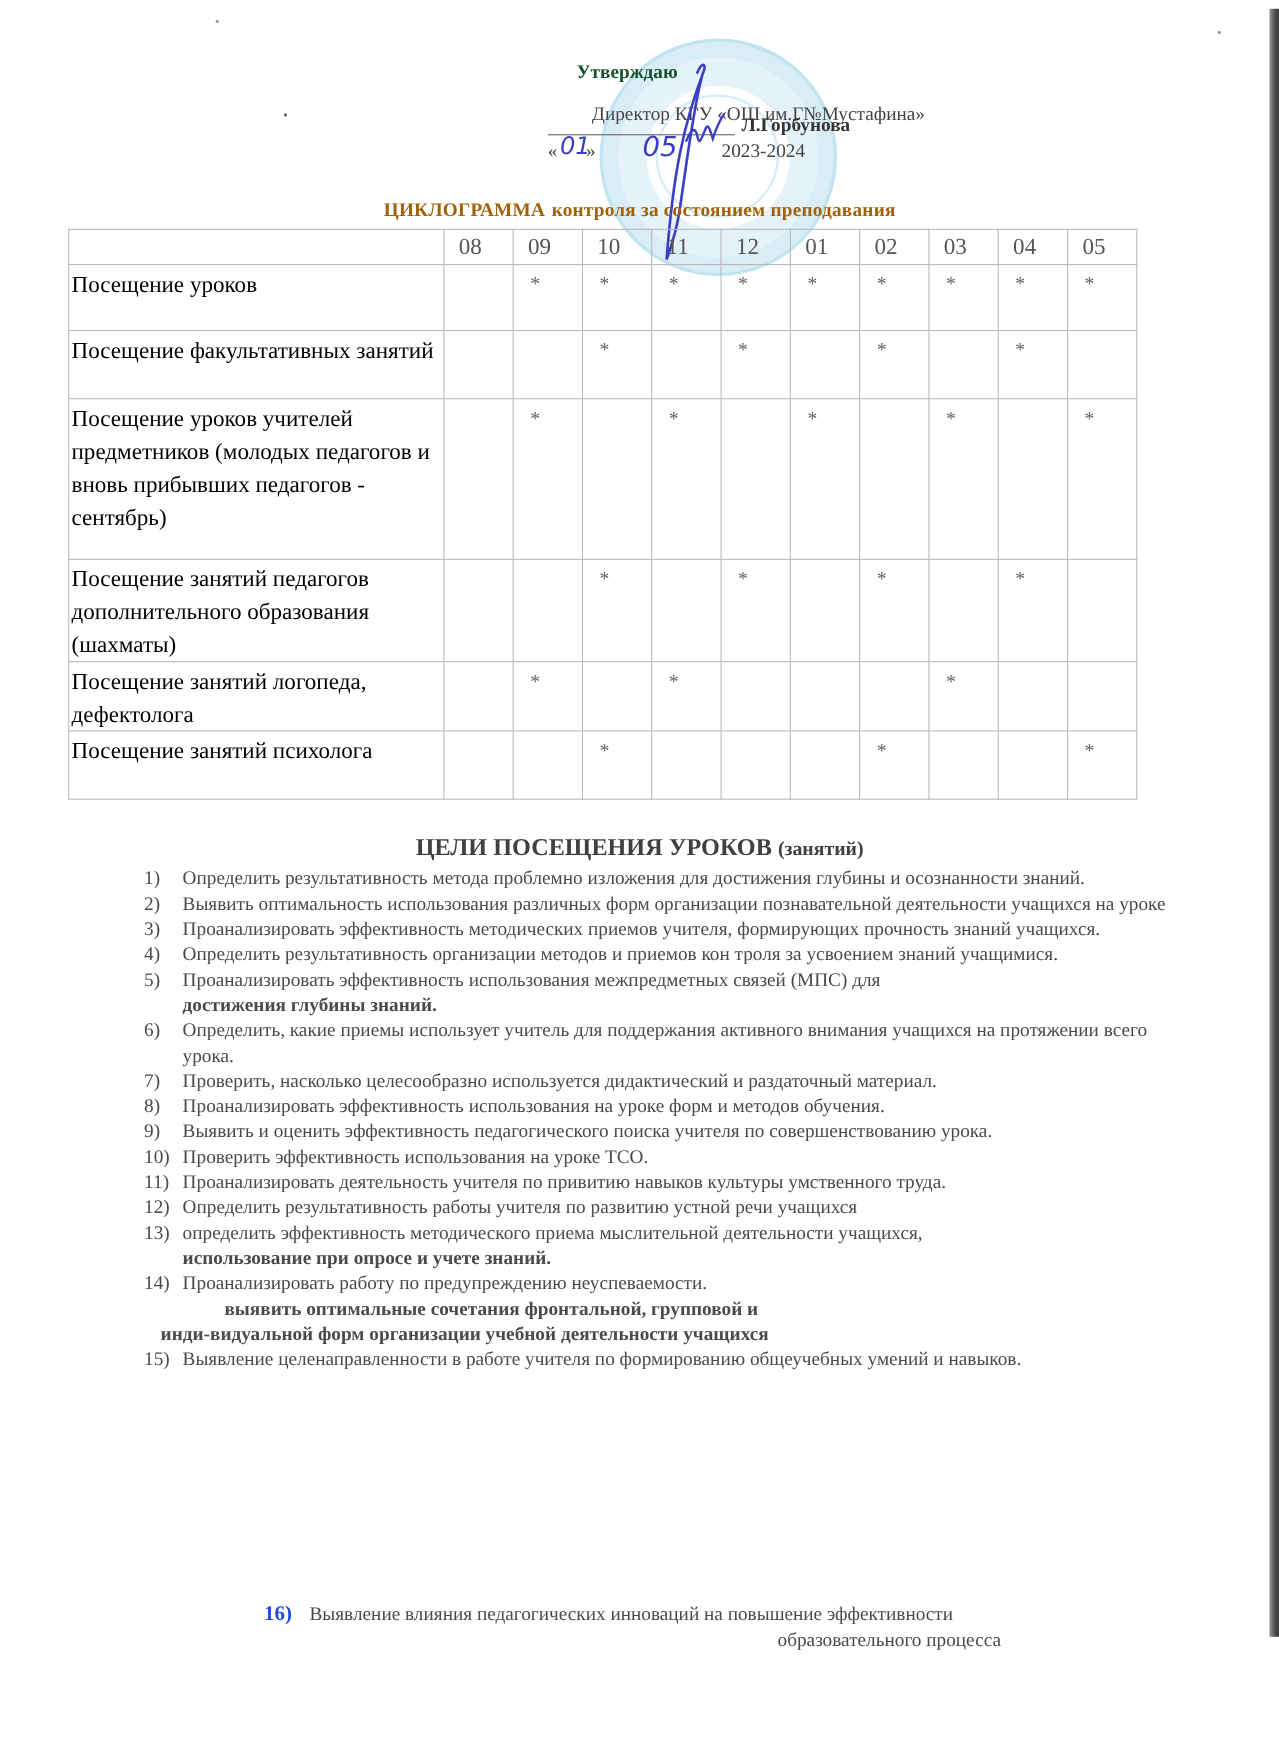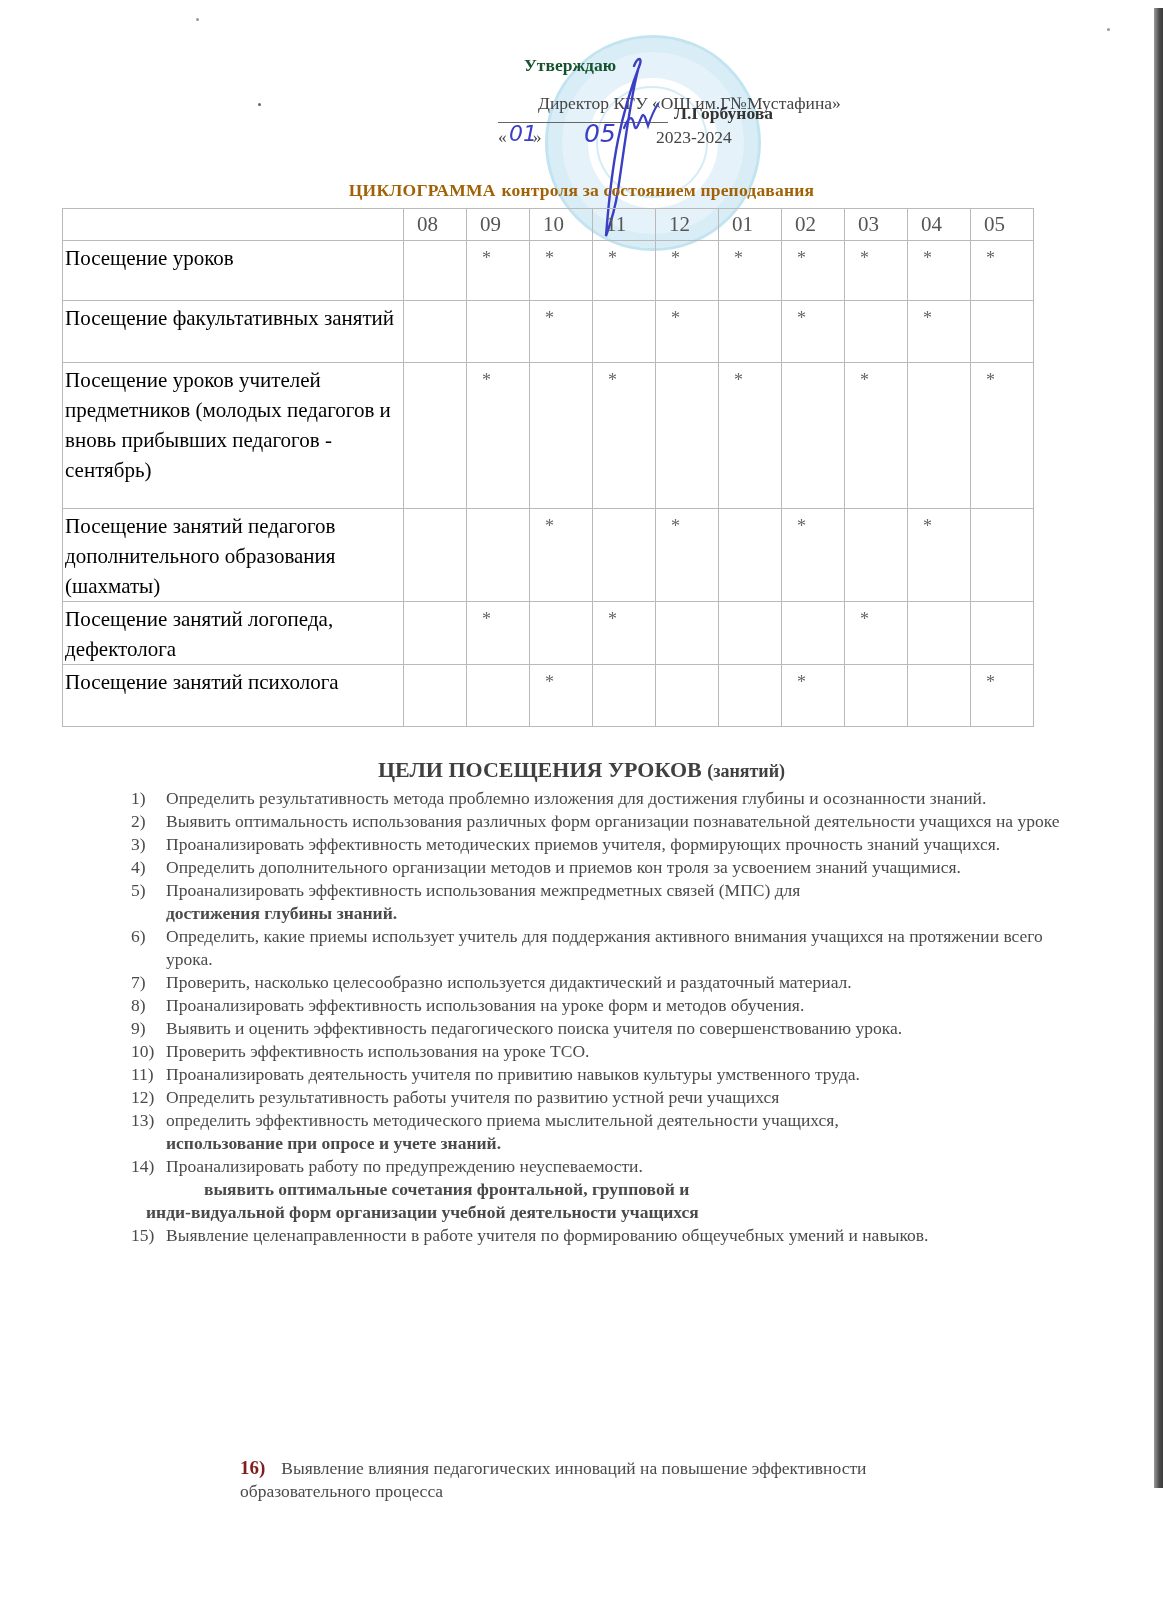--- a/index.html
+++ b/index.html
@@ -70,22 +70,22 @@
   .goals { position: absolute; left: 127px; top: 787px; width: 935px; }
   .goal { position: relative; font-size: 17.5px; color: #4a4a4a; line-height: 23px; padding-left: 39px; margin-bottom: 0; }
   .goal.justify { text-align: justify; text-align-last: left; }
   .goal .num { position: absolute; left: 4px; top: 0; }
   .goal .extra { display: block; font-weight: bold; }
   .goal .extra.i1 { padding-left: 38px; }
   .goal .extra.i2 { padding-left: 10px; margin-left: -30px; }
   .goal16 {
     position: absolute; left: 240px; top: 1456px; width: 820px; font-size: 17.5px; color: #4a4a4a; line-height: 23px;
   }
-  .goal16 .num { font-weight: bold; font-size: 19px; color: #7f1d1d; margin-right: 16px; }
-  .goal16 .cont { display: block; text-align: left; padding-right: 150px; }
+  .goal16 .num { font-weight: bold; font-size: 19px; color: #1d4ed8; margin-right: 16px; }
+  .goal16 .cont { display: block; text-align: right; padding-right: 150px; }
   .speck { position: absolute; width: 3px; height: 3px; background: #999; border-radius: 50%; }
 </style>
 </head>
 <body>
 
 <div class="scan-edge"></div>
 <span class="speck" style="left:1107px;top:28px;"></span>
 <span class="speck" style="left:258px;top:103px;background:#666;"></span>
 <span class="speck" style="left:196px;top:18px;"></span>
 
@@ -218,21 +218,21 @@
 
 <div class="goals-title">
   <span>ЦЕЛИ ПОСЕЩЕНИЯ УРОКОВ</span>
   <span class="sub">(занятий)</span>
 </div>
 
 <ol class="goals" id="goals-list" style="list-style:none;margin:0;padding:0;">
     <li class="goal justify"><span class="num">1)</span><span>Определить результативность метода проблемно изложения для достижения глубины и осознанности знаний.</span></li>
     <li class="goal justify"><span class="num">2)</span><span>Выявить оптимальность использования различных форм организации познавательной деятельности учащихся на уроке</span></li>
     <li class="goal justify"><span class="num">3)</span><span>Проанализировать эффективность методических приемов учителя, формирующих прочность знаний учащихся.</span></li>
-    <li class="goal justify"><span class="num">4)</span><span>Определить дополнительного организации методов и приемов кон троля за усвоением знаний учащимися.</span></li>
+    <li class="goal justify"><span class="num">4)</span><span>Определить результативность организации методов и приемов кон троля за усвоением знаний учащимися.</span></li>
     <li class="goal"><span class="num">5)</span><span>Проанализировать эффективность использования межпредметных связей (МПС) для</span><span class="extra">достижения глубины знаний.</span></li>
     <li class="goal"><span class="num">6)</span><span>Определить, какие приемы использует учитель для поддержания активного внимания учащихся на протяжении всего урока.</span></li>
     <li class="goal"><span class="num">7)</span><span>Проверить, насколько целесообразно используется дидактический и раздаточный материал.</span></li>
     <li class="goal"><span class="num">8)</span><span>Проанализировать эффективность использования на уроке форм и методов обучения.</span></li>
     <li class="goal"><span class="num">9)</span><span>Выявить и оценить эффективность педагогического поиска учителя по совершенствованию урока.</span></li>
     <li class="goal"><span class="num">10)</span><span>Проверить эффективность использования на уроке ТСО.</span></li>
     <li class="goal"><span class="num">11)</span><span>Проанализировать деятельность учителя по привитию навыков культуры умственного труда.</span></li>
     <li class="goal"><span class="num">12)</span><span>Определить результативность работы учителя по развитию устной речи учащихся</span></li>
     <li class="goal"><span class="num">13)</span><span>определить эффективность методического приема мыслительной деятельности учащихся,</span><span class="extra">использование при опросе и учете знаний.</span></li>
     <li class="goal"><span class="num">14)</span><span>Проанализировать работу по предупреждению неуспеваемости.</span><span class="extra i1">выявить оптимальные сочетания фронтальной, групповой и</span><span class="extra i2">инди-видуальной форм организации учебной деятельности учащихся</span></li>

